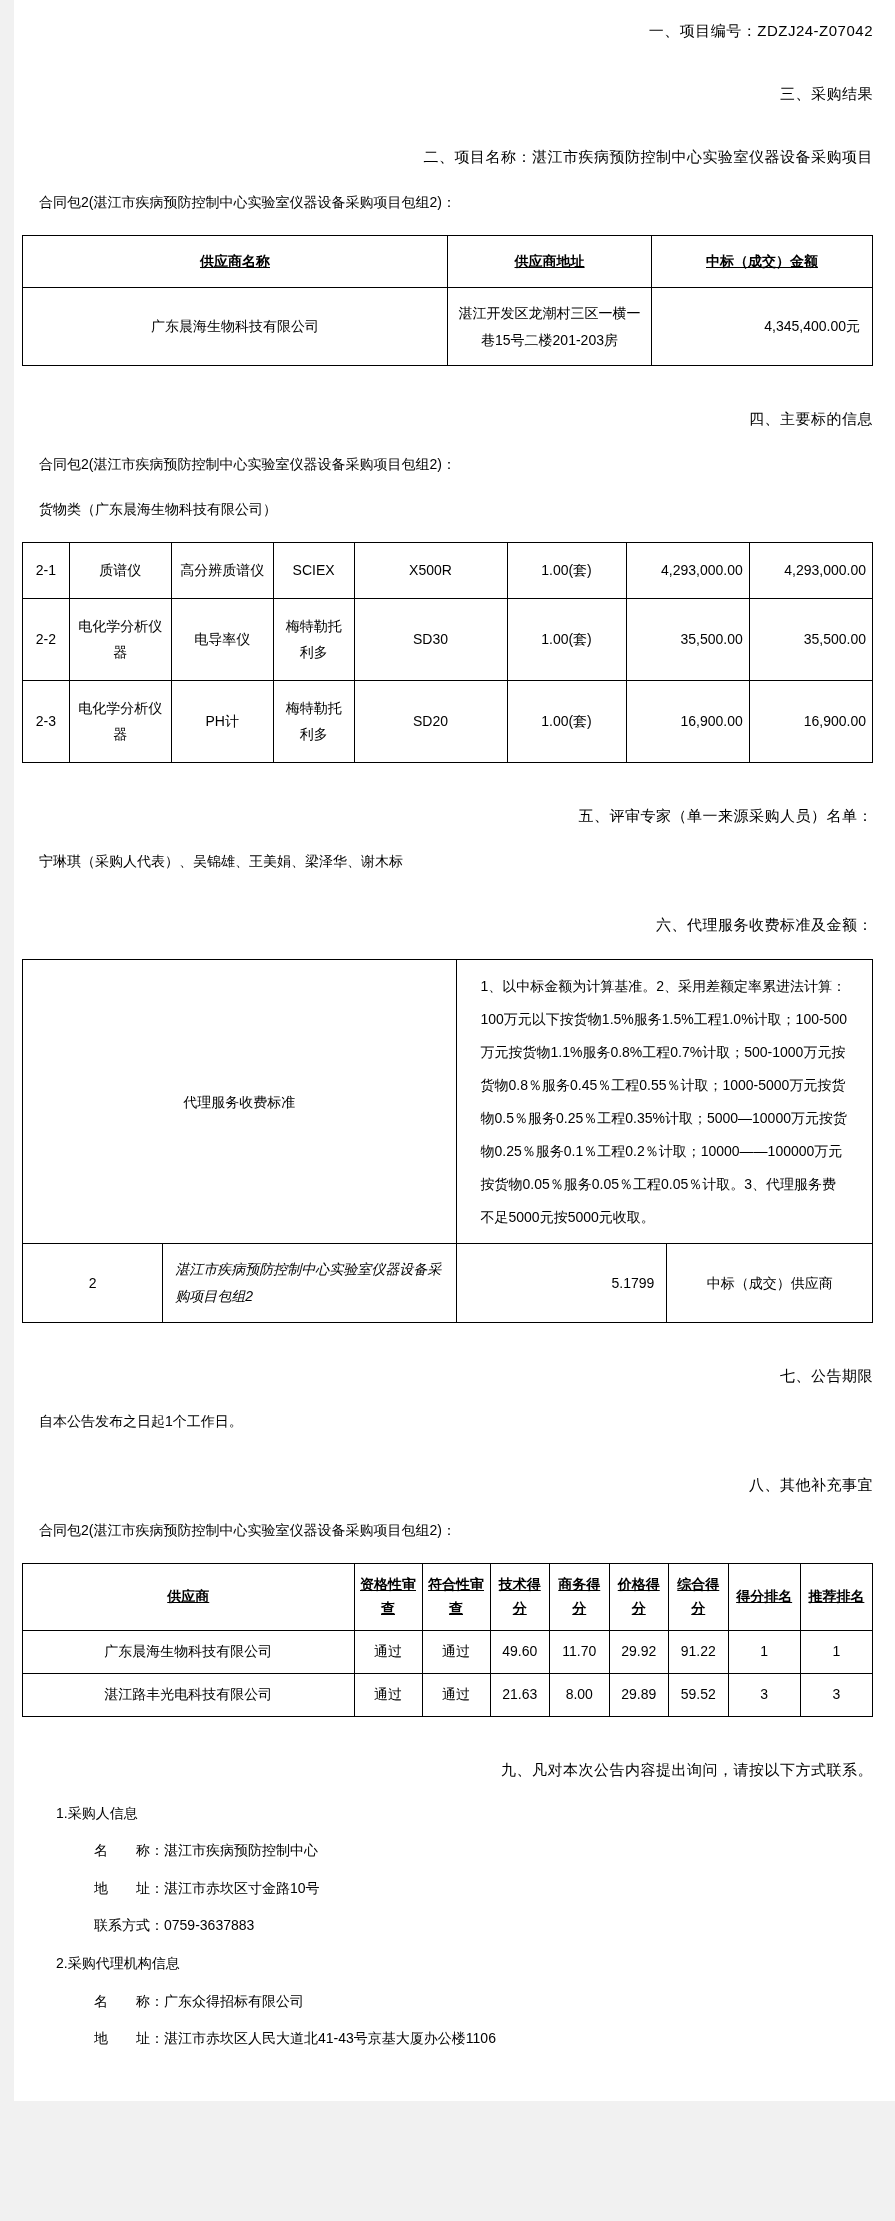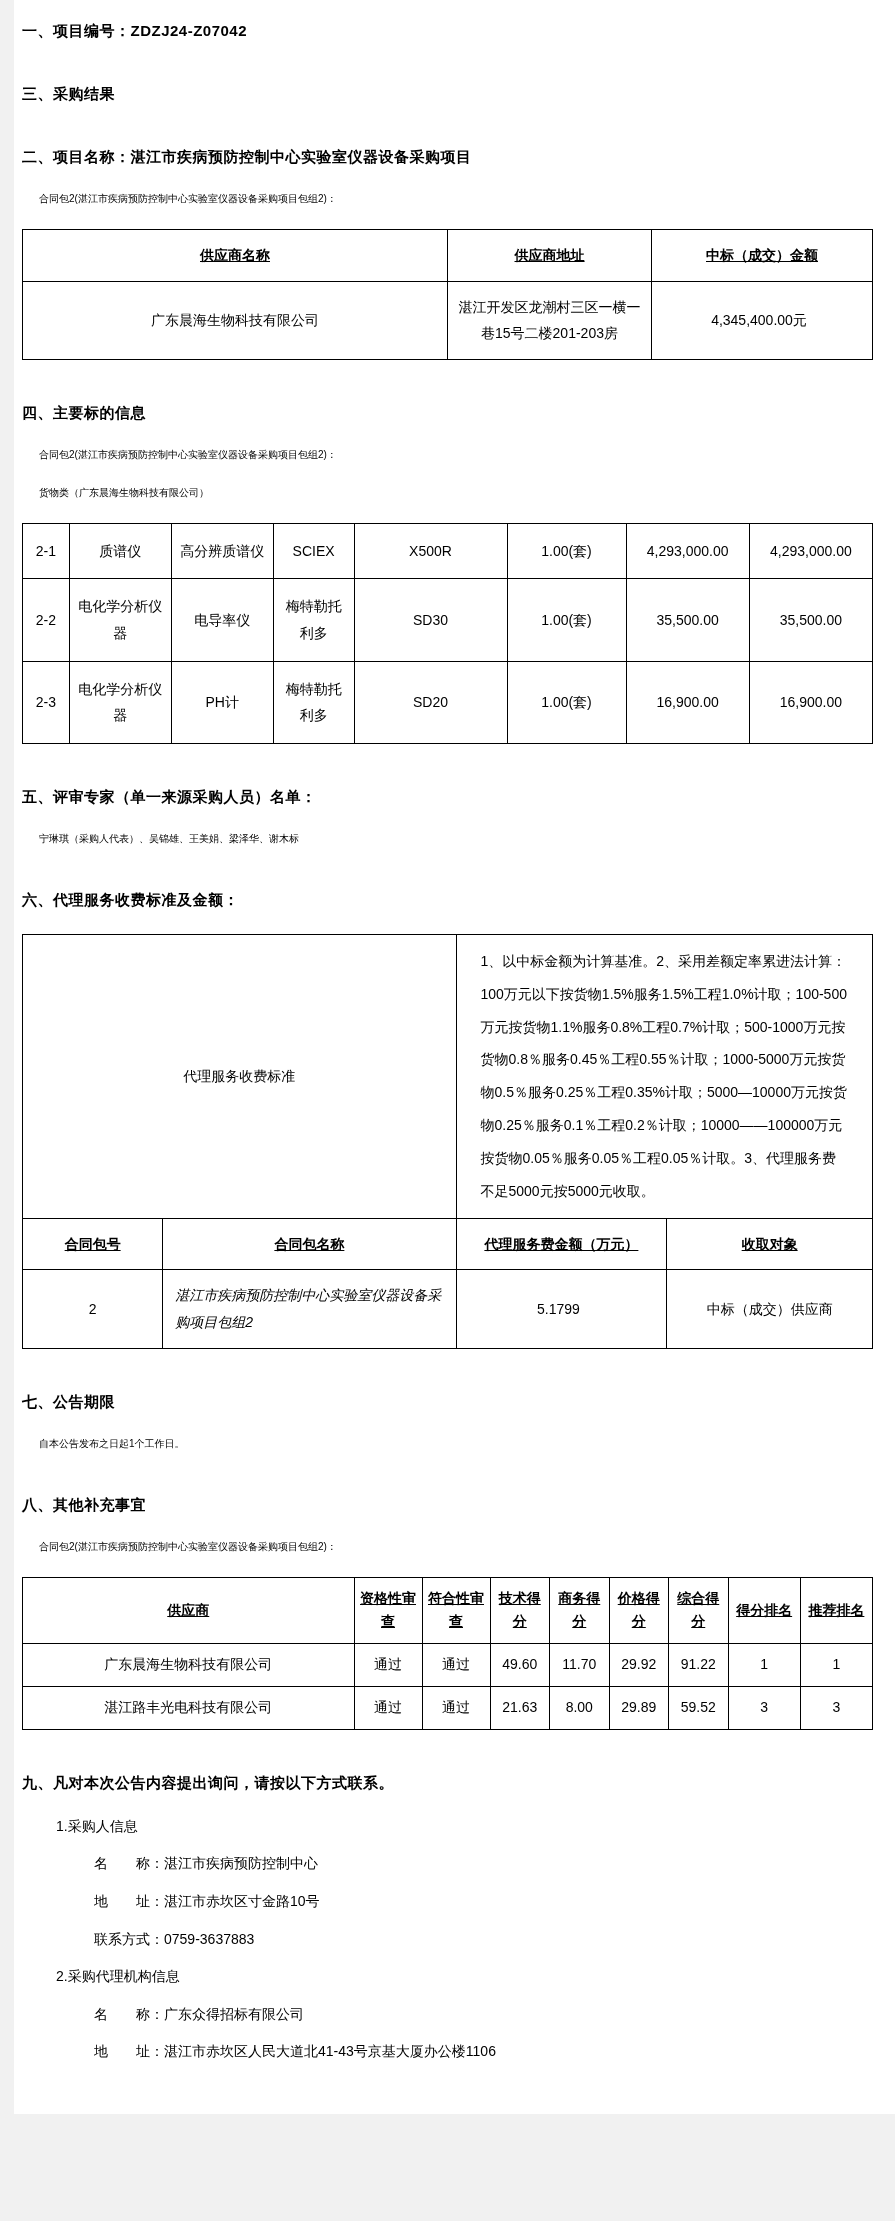--- a/index.html
+++ b/index.html
@@ -11,48 +11,49 @@
   .page-wrap { width:895px; }
   .doc {
     margin-left:14px;
     background:#ffffff;
     padding:8px 22px 34px 8px;
     min-height:2090px;
     box-sizing:border-box;
   }
   .h {
     font-size:15px;
-    font-weight:bold;
+    font-weight:normal;
     margin:44px 0 24px 0;
     letter-spacing:.5px;
+    text-align:right;
   }
   .h.first { margin-top:14px; }
   .p {
-    font-size:10px;
+    font-size:14px;
     margin:16px 0 22px 0;
     padding-left:17px;
     line-height:1.6;
   }
   table {
     border-collapse:collapse;
     width:100%;
     table-layout:fixed;
     margin:0 0 24px 0;
   }
   th, td {
     border:1px solid #000;
     font-size:14px;
     padding:12px 6px;
     text-align:center;
     vertical-align:middle;
     word-break:break-all;
     line-height:1.9;
   }
   th { font-weight:bold;text-decoration:underline; }
-  td.num { text-align:center; padding-right:12px; }
+  td.num { text-align:right; padding-right:12px; }
   td.left { text-align:left; padding-left:12px;font-style:italic; }
   .items-table td, .items-table th { padding:14px 6px; }
   .fee-standard-cell {
     text-align:left;
     padding:10px 24px;
     line-height:2.35;
   }
   .fee-label-cell { font-size:14px; }
   .score-table th, .score-table td { padding:9px 3px; line-height:1.7; }
   .contact-block { font-size:14px; }
@@ -151,26 +152,20 @@
       <colgroup>
         <col style="width:16.5%">
           <col style="width:34.5%">
           <col style="width:24.8%">
           <col style="width:24.2%">
       </colgroup>
       <tbody>
           <tr>
         <td class="fee-label-cell" colspan="2">代理服务收费标准</td>
         <td class="fee-standard-cell" colspan="2">1、以中标金额为计算基准。2、采用差额定率累进法计算：100万元以下按货物1.5%服务1.5%工程1.0%计取；100-500万元按货物1.1%服务0.8%工程0.7%计取；500-1000万元按货物0.8％服务0.45％工程0.55％计取；1000-5000万元按货物0.5％服务0.25％工程0.35%计取；5000—10000万元按货物0.25％服务0.1％工程0.2％计取；10000——100000万元按货物0.05％服务0.05％工程0.05％计取。3、代理服务费不足5000元按5000元收取。</td>
-      </tr>
-      <tr>
-        <th>合同包号</th>
-        <th>合同包名称</th>
-        <th>代理服务费金额（万元）</th>
-        <th>收取对象</th>
       </tr>
       <tr>
         <td>2</td>
         <td class="left">湛江市疾病预防控制中心实验室仪器设备采购项目包组2</td>
         <td class="num">5.1799</td>
         <td>中标（成交）供应商</td>
       </tr>
     </tbody>
       </table>
 

